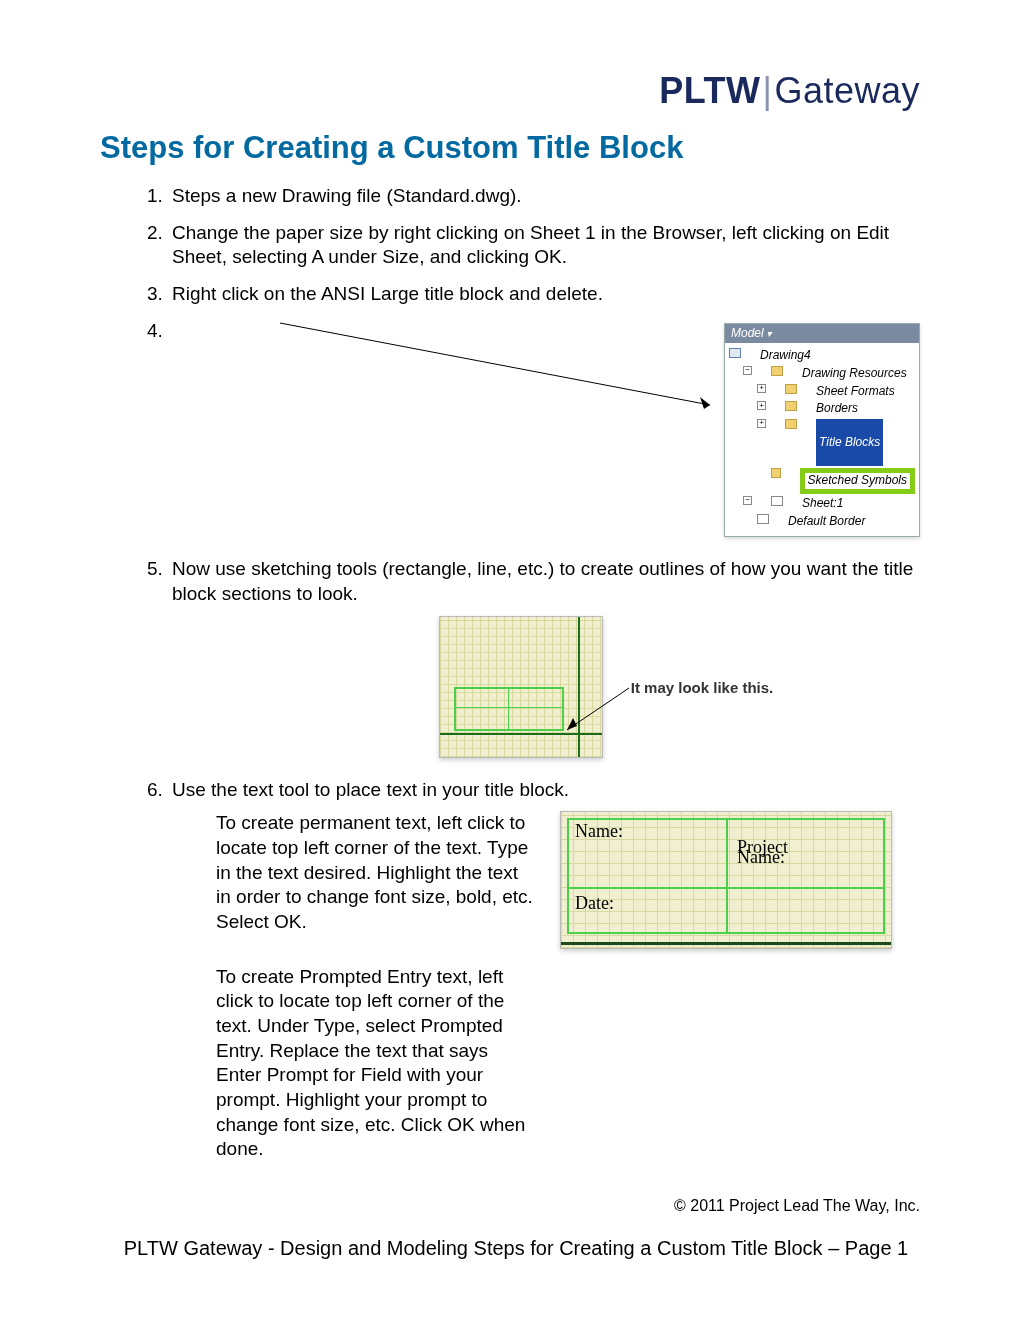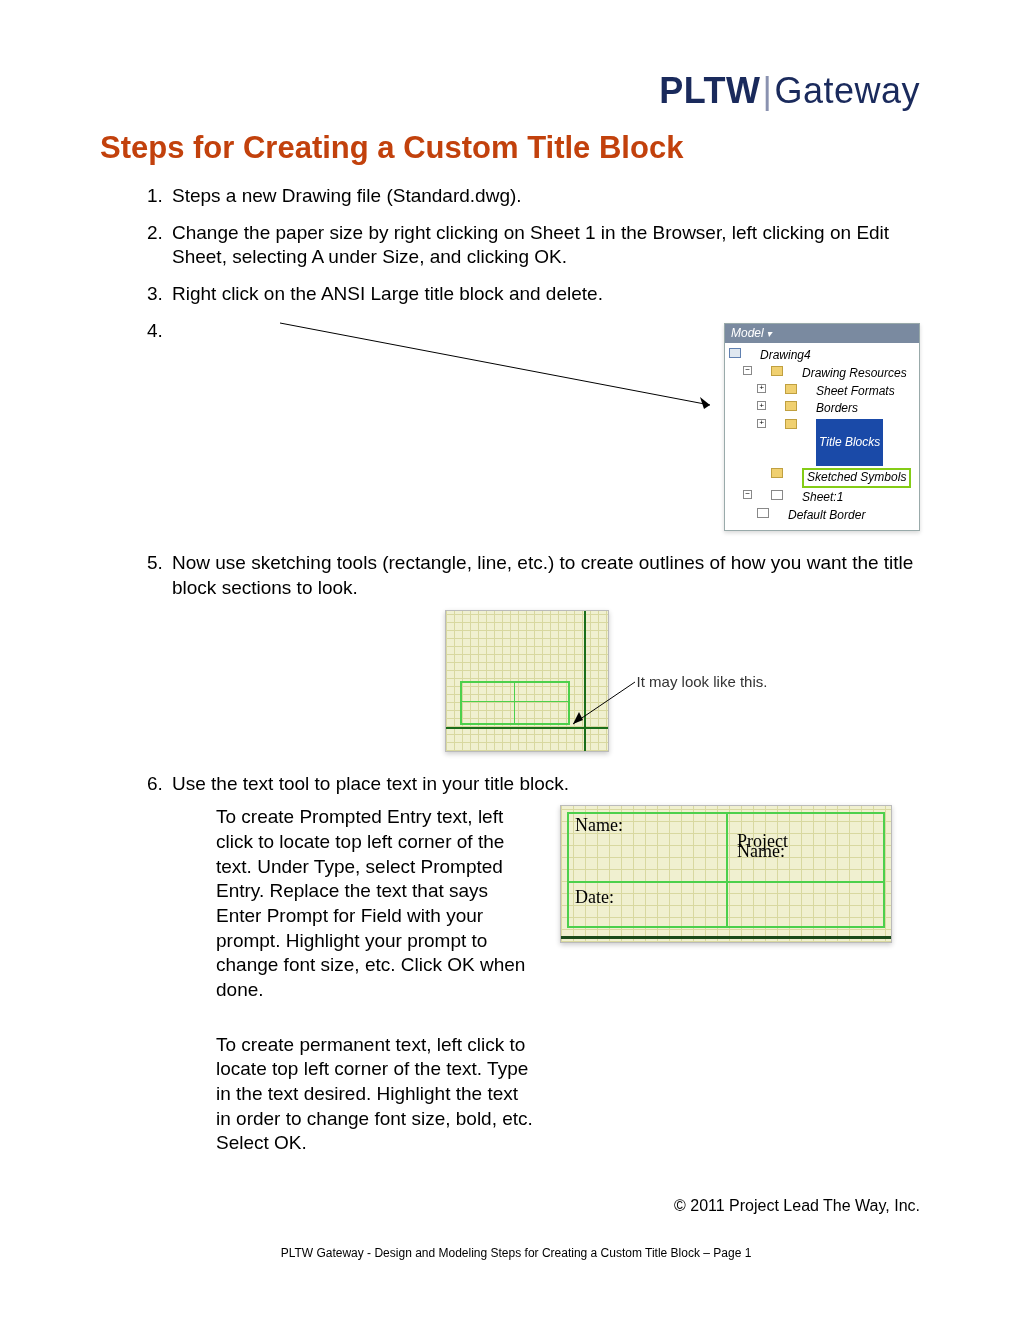--- a/index.html
+++ b/index.html
@@ -16,21 +16,21 @@
     text-align: right;
     font-size: 36px;
     color: #1a2a5c;
     margin-bottom: 18px;
     letter-spacing: 0.5px;
   }
   .logo .bold { font-weight: 800; }
   .logo .thin { font-weight: 300; }
   .logo .divider { font-weight: 100; color: #8a92b0; margin: 0 2px; }
   h1 {
-    color: #c2410c;
+    color: #0369a1;
     font-size: 31px;
     font-weight: 700;
     margin-bottom: 18px;
   }
   ol {
     list-style: decimal;
     padding-left: 68px;
     font-size: 19px;
     line-height: 1.3;
   }
@@ -81,33 +81,33 @@
     border: 1px solid #c0a040;
   }
   .ico.sheet { background: #fff; border: 1px solid #888; }
   .ico.dwg { background: #e0e8f0; border: 1px solid #6080b0; }
   .sel {
     background: #1a4aa8;
     color: #fff;
     padding: 16px 3px;
   }
   .selred {
-    border: 2px solid #84cc16;
+    border: 5px solid #84cc16;
     padding: 0 3px;
   }
   .arrow4 {
     position: absolute;
     right: 200px;
     top: 0;
     width: 440px;
     height: 100px;
     overflow: visible;
   }
   
-  .fig5 { gap: 28px; align-items: center; margin-left: 120px; }
+  .fig5 { gap: 28px; align-items: center; margin-left: 120px; font-weight: bold; }
   .sketch {
     width: 164px; height: 142px;
     background:
       repeating-linear-gradient(0deg, #d8d8a0 0 1px, transparent 1px 8px),
       repeating-linear-gradient(90deg, #d8d8a0 0 1px, transparent 1px 8px),
       #f0f0d0;
     border: 1px solid #bbb;
     box-shadow: 0 2px 5px rgba(0,0,0,0.2);
     position: relative;
   }
@@ -173,21 +173,21 @@
   
   .copyright {
     position: absolute;
     bottom: 105px; right: 100px;
     font-size: 16px;
   }
   .footer-line {
     position: absolute;
     bottom: 60px; left: 100px; right: 88px;
     text-align: center;
-    font-size: 12px;
+    font-size: 20px;
   }
 </style>
 </head>
 <body>
 
 <div class="logo">
   <span class="bold">PLTW</span><span class="divider">|</span><span class="thin">Gateway</span>
 </div>
 
 <h1>Steps for Creating a Custom Title Block</h1>
@@ -264,22 +264,22 @@
         </svg>
         <span>It may look like this.</span>
       </div>
     </div>
   </li>
 
   <li>
     <span>Use the text tool to place text in your title block.</span>
     <div class="step6-row">
       <div class="step6-text">
+        <p>To create permanent text, left click to locate top left corner of the text. Type in the text desired. Highlight the text in order to change font size, bold, etc. Select OK.</p>
         <p>To create Prompted Entry text, left click to locate top left corner of the text. Under Type, select Prompted Entry. Replace the text that says Enter Prompt for Field with your prompt. Highlight your prompt to change font size, etc. Click OK when done.</p>
-        <p>To create permanent text, left click to locate top left corner of the text. Type in the text desired. Highlight the text in order to change font size, bold, etc. Select OK.</p>
       </div>
       <div class="title-block-grid">
         <div class="tb-outer"></div>
         <div class="tb-vline"></div>
         <div class="tb-hline"></div>
         <div class="tb-darkline"></div>
         <span class="tb-label" style="left:14px;top:8px">Name:</span>
         <span class="tb-label" style="left:176px;top:24px">Project</span>
         <span class="tb-label" style="left:176px;top:34px">Name:</span>
         <span class="tb-label" style="left:14px;top:80px">Date:</span>

